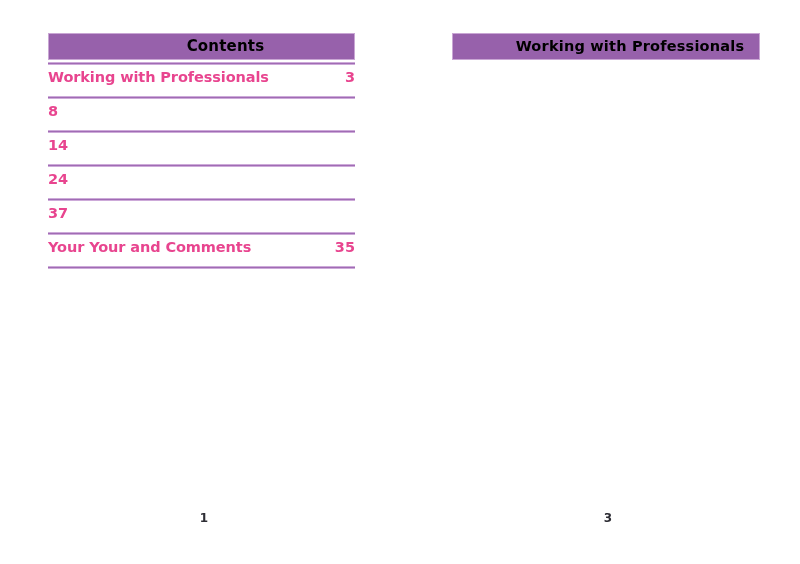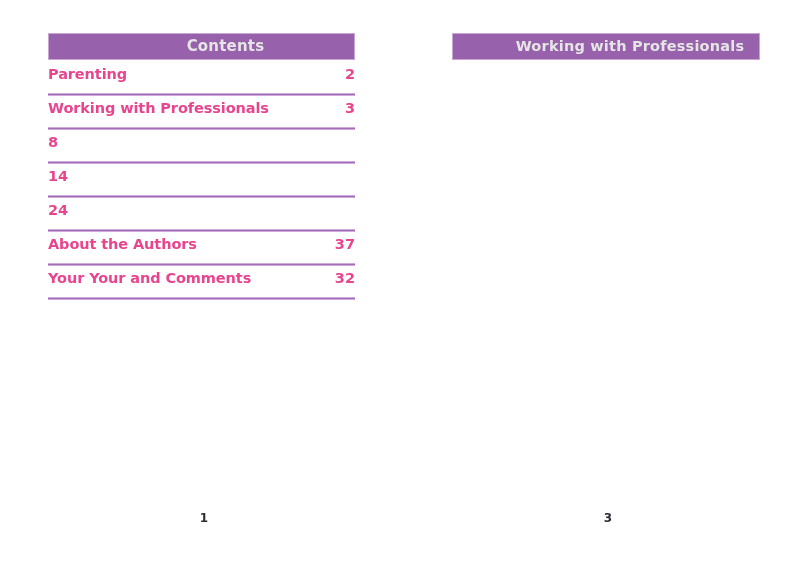--- a/index.html
+++ b/index.html
@@ -37,21 +37,21 @@
     width: 307px;
     height: 27px;
     background: #9761ab;
     border: 1px solid #c9a6d4;
     box-sizing: border-box;
     display: flex;
     align-items: center;
     justify-content: center;
   }
   .banner-title {
-    color: #e5e5e5;
+    color: #000000;
     font-size: 15px;
     font-weight: bold;
     letter-spacing: 0.2px;
     line-height: 1;
     font-family: "DejaVu Sans", sans-serif;
     margin-left: 48px;
   }
 
   .page-right .banner {
     left: 52px;
@@ -116,50 +116,45 @@
 
 <div class="spread">
 
   <div class="page page-left">
 
     <div class="banner">
       <span class="banner-title">Contents</span>
     </div>
 
     <div class="toc" id="toc-list">
-        <div class="toc-row">
-          <span class="toc-label">Parenting</span>
-          <span class="toc-page">2</span>
-        </div>
         <div class="toc-divider"></div>
         <div class="toc-row">
           <span class="toc-label">Working with Professionals</span>
           <span class="toc-page">3</span>
         </div>
         <div class="toc-divider"></div>
         <div class="toc-row">
           <span class="toc-page">8</span>
         </div>
         <div class="toc-divider"></div>
         <div class="toc-row">
           <span class="toc-page">14</span>
         </div>
         <div class="toc-divider"></div>
         <div class="toc-row">
           <span class="toc-page">24</span>
         </div>
         <div class="toc-divider"></div>
         <div class="toc-row">
-          <span class="toc-label">About the Authors</span>
           <span class="toc-page">37</span>
         </div>
         <div class="toc-divider"></div>
         <div class="toc-row">
           <span class="toc-label">Your Your and Comments</span>
-          <span class="toc-page">32</span>
+          <span class="toc-page">35</span>
         </div>
         <div class="toc-divider"></div>
       </div>
 
     <div class="folio">1</div>
   </div>
 
   <div class="page page-right">
 
     <div class="banner">

